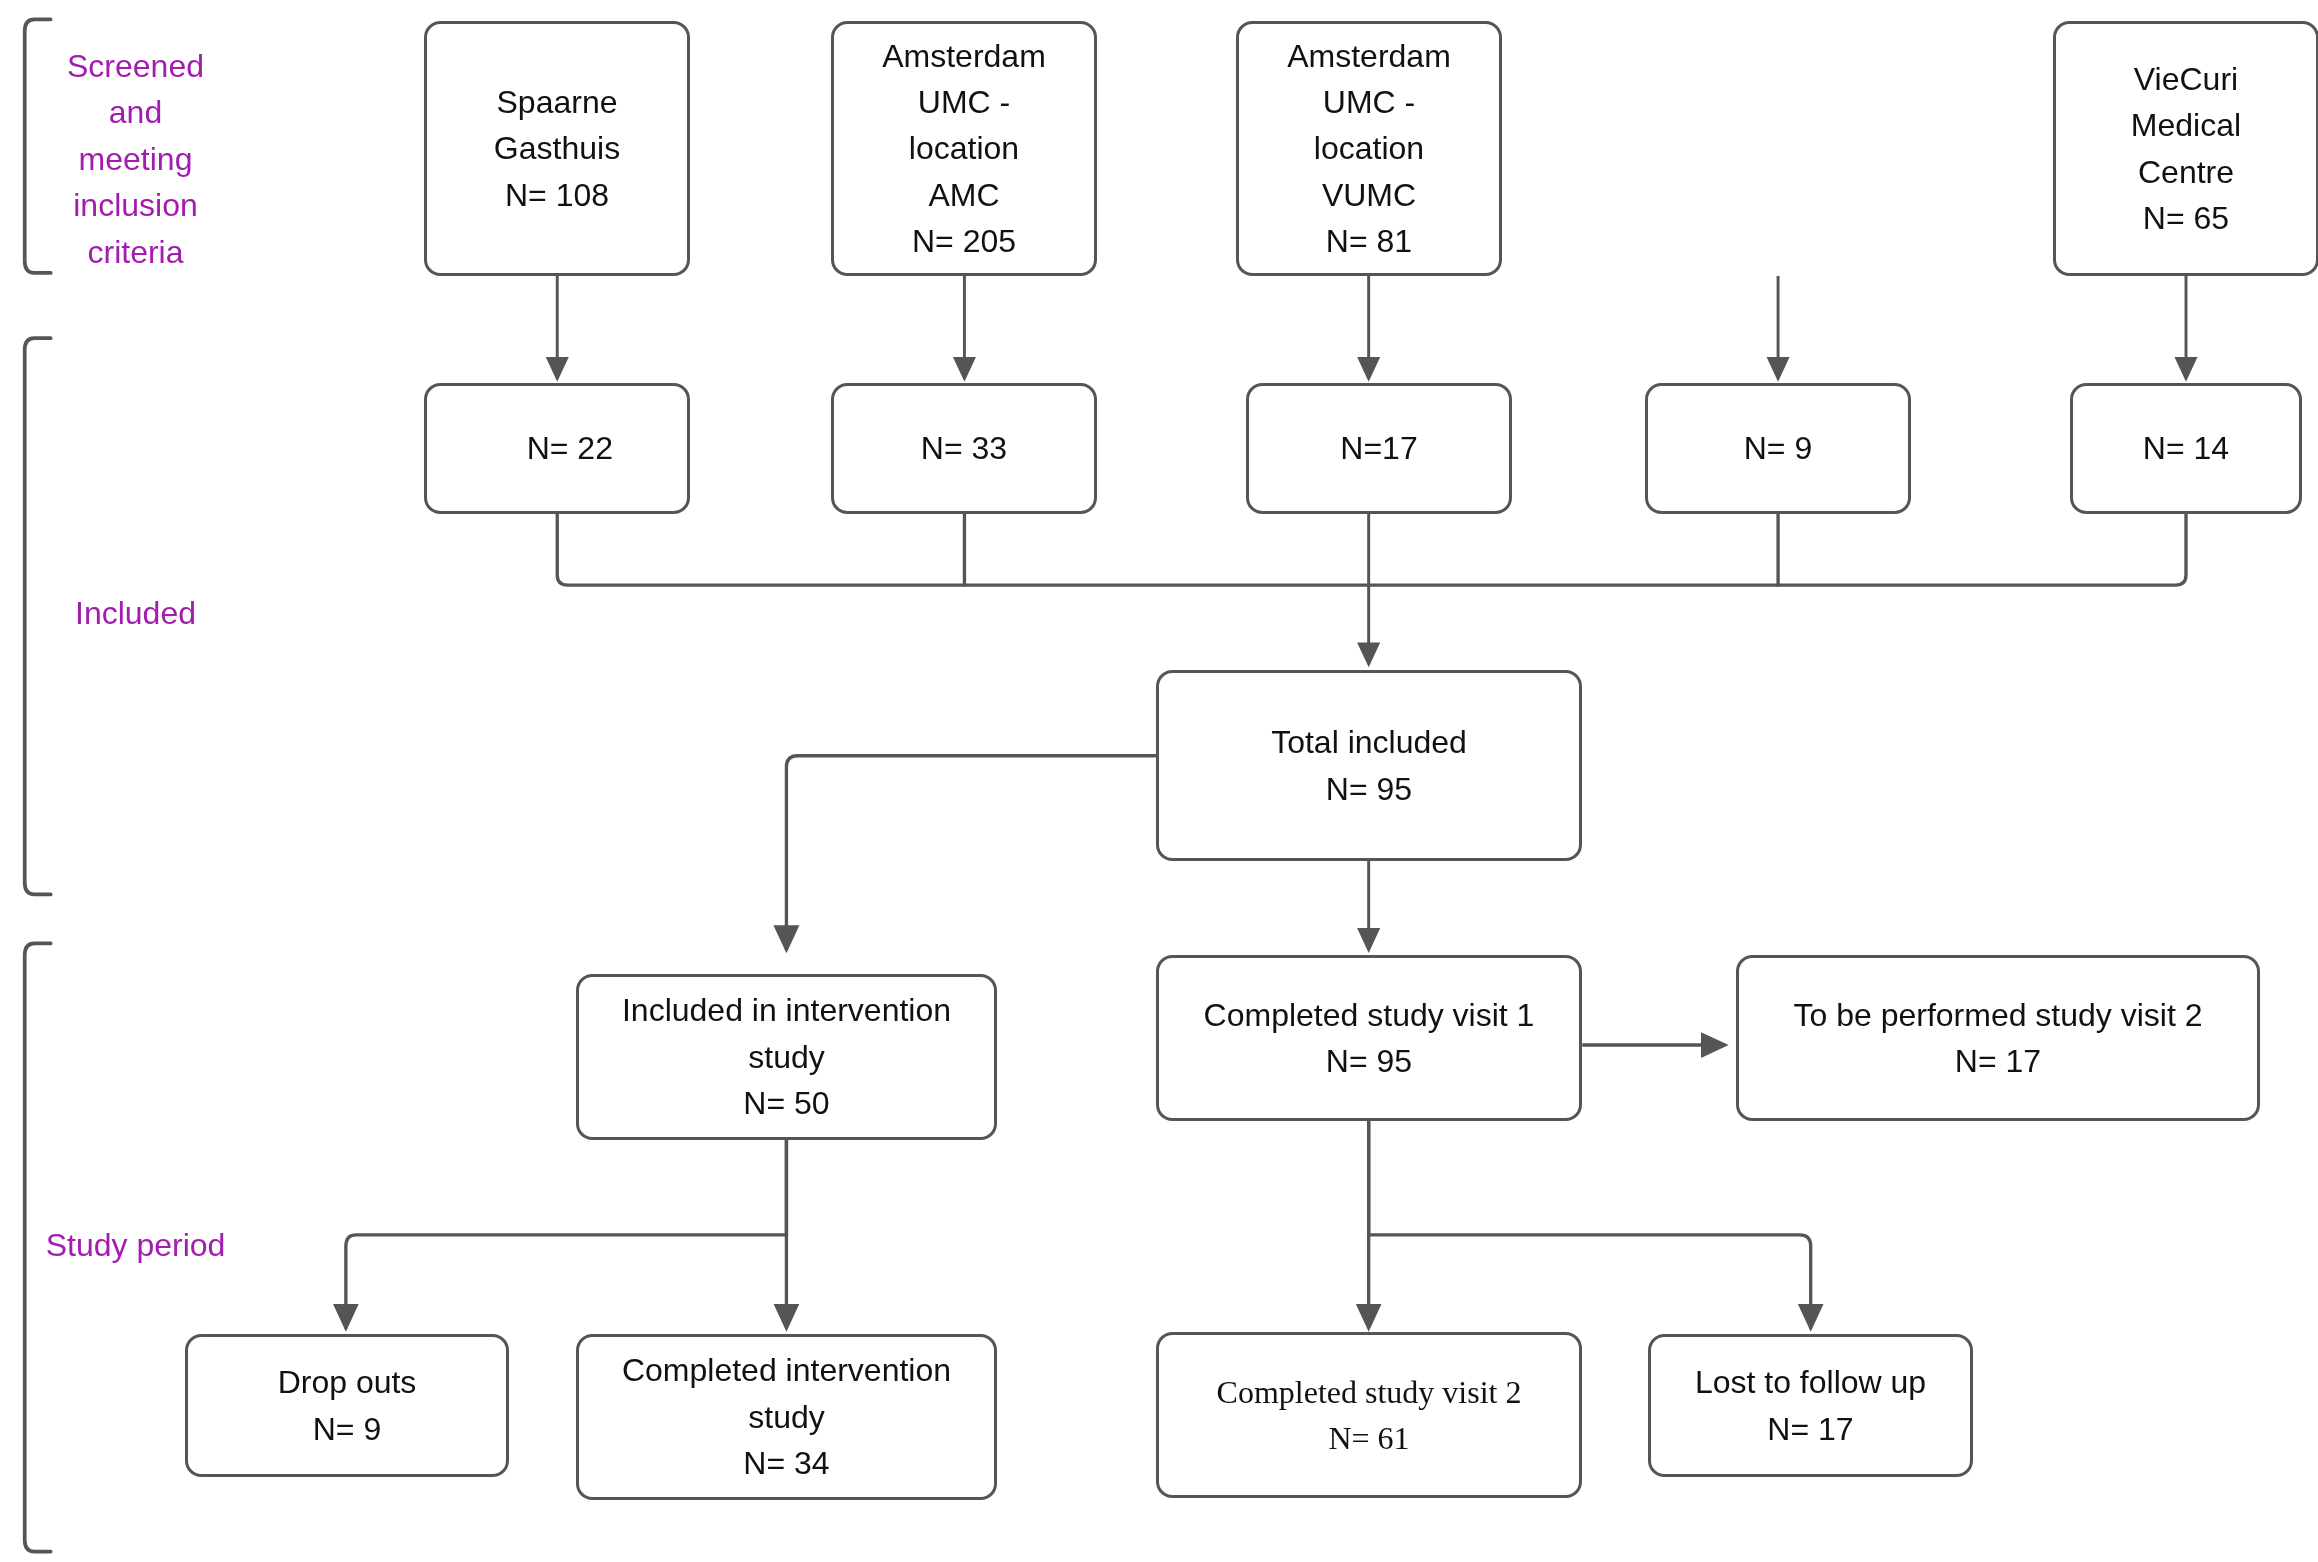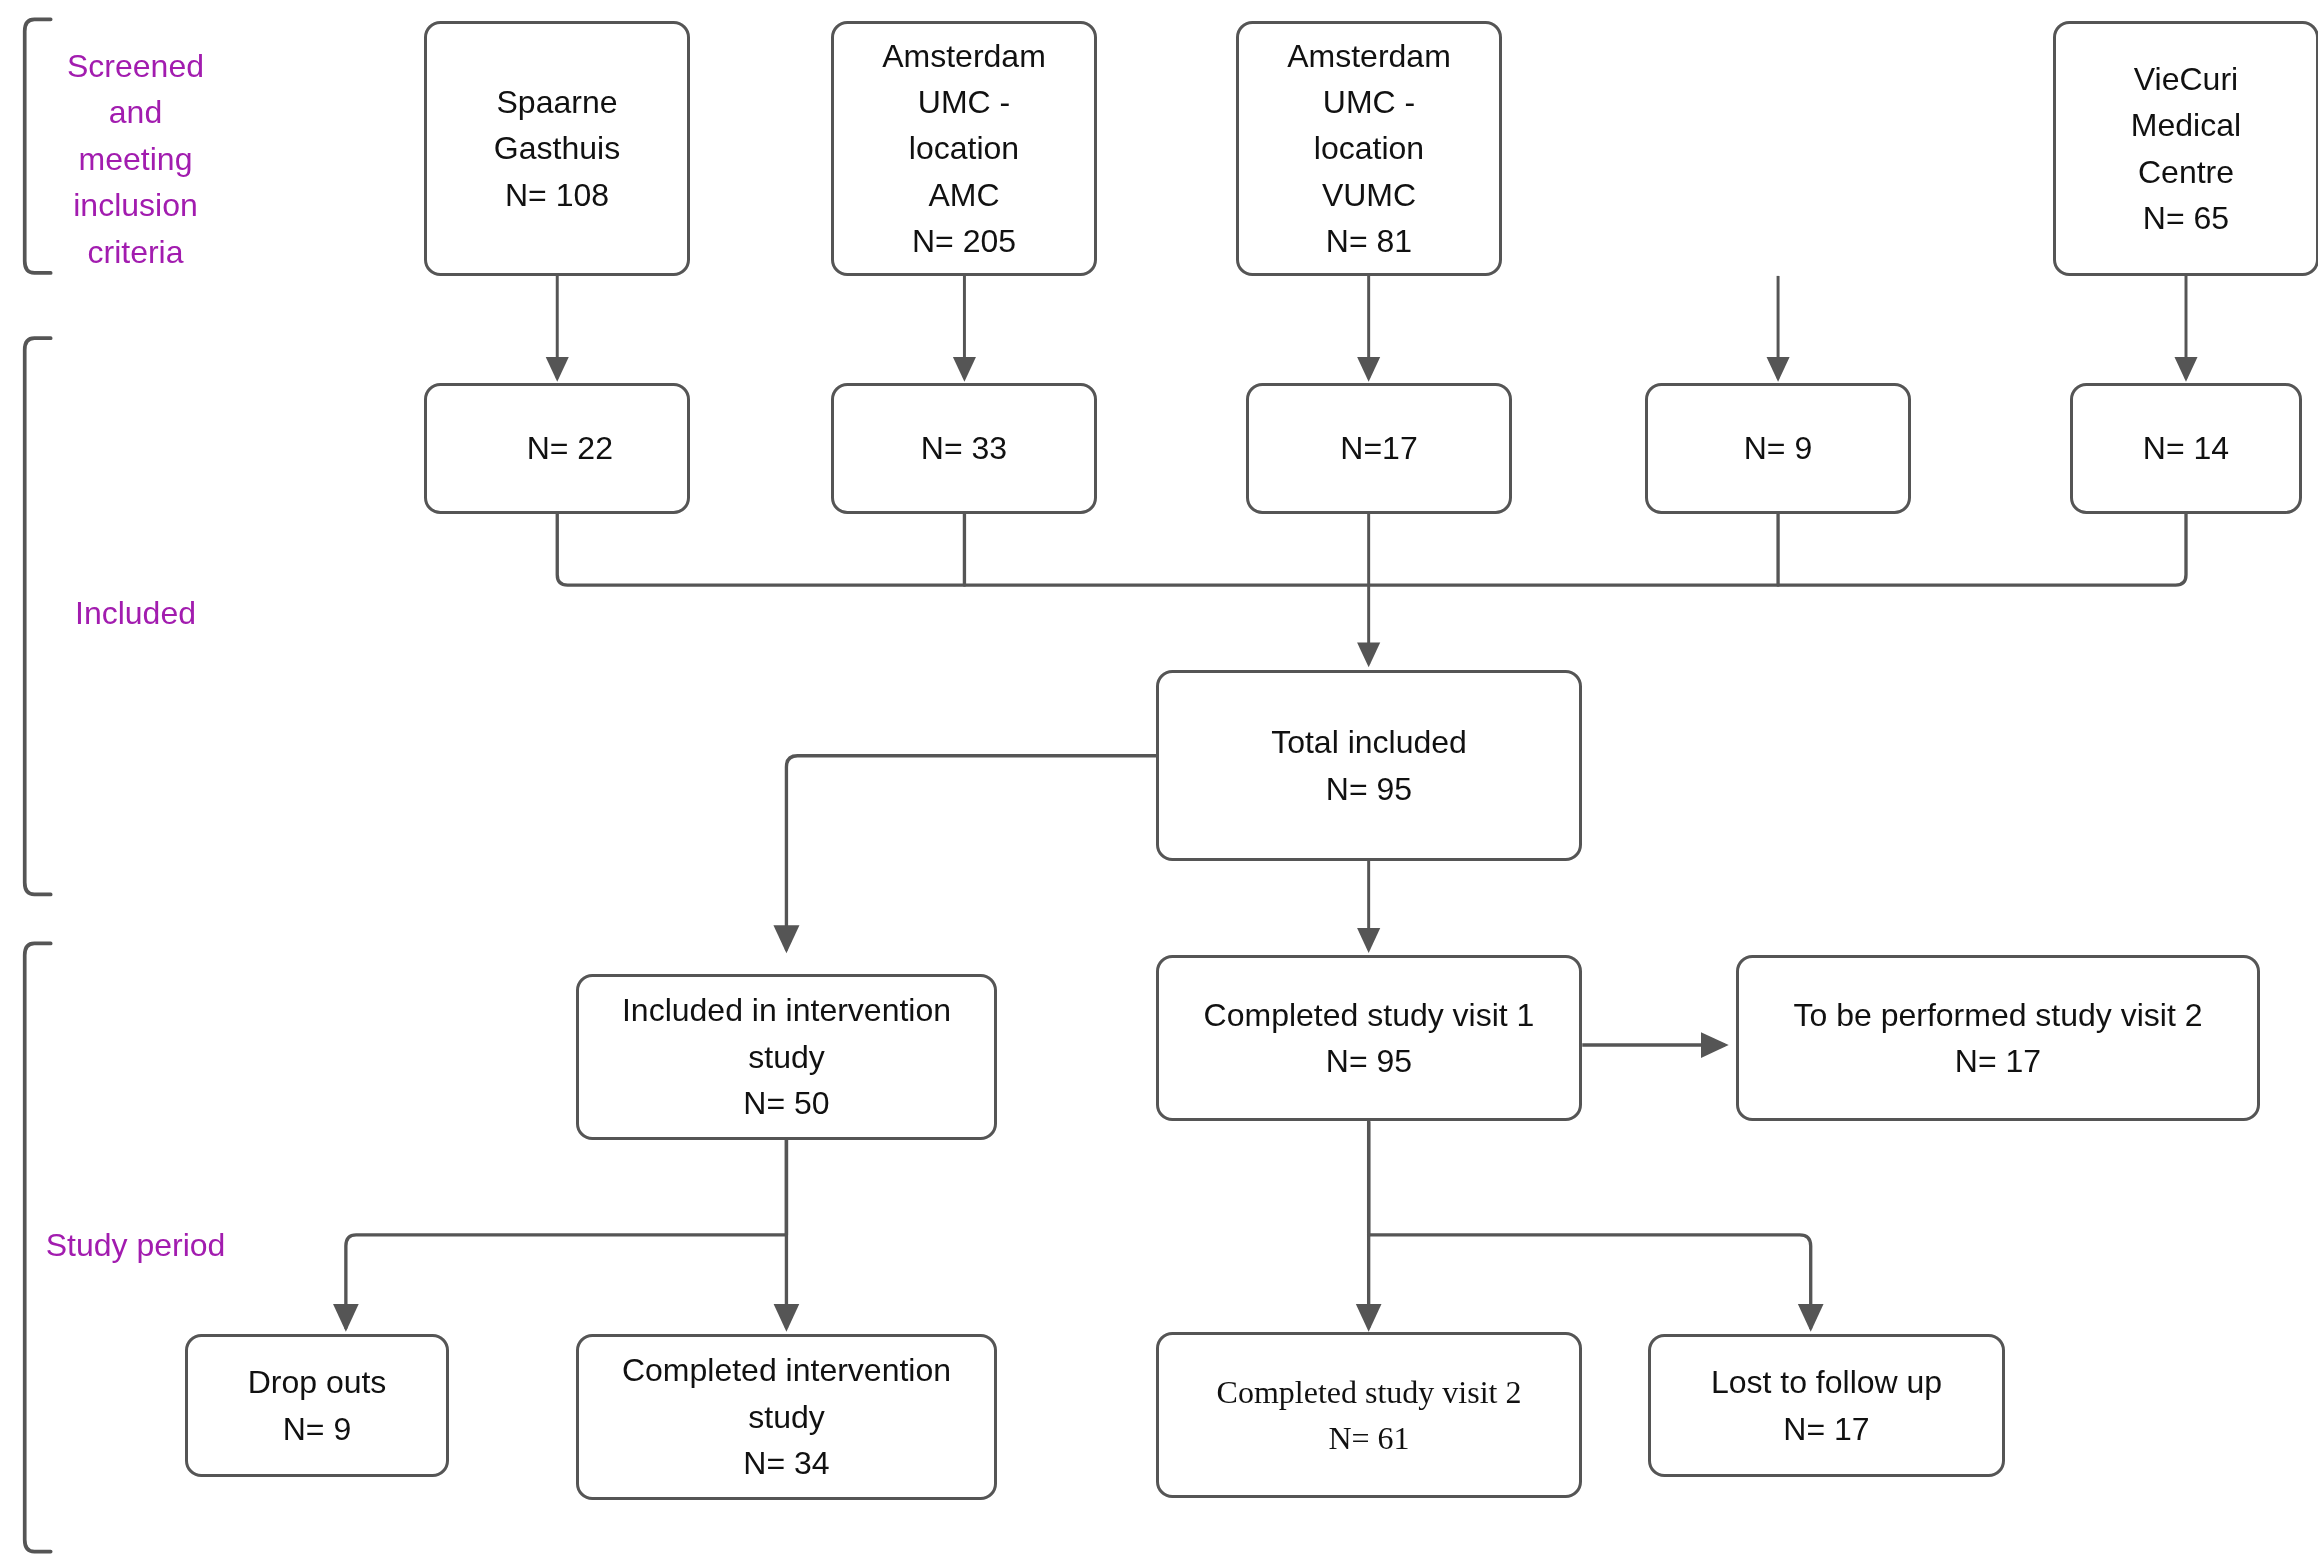--- a/index.html
+++ b/index.html
@@ -194,35 +194,35 @@
   <div class="node-box" style="left:1156px; top:955px; width:426px; height:166px;">
     <span class="node-text">Completed study visit 1
 N= 95</span>
   </div>
 
   <div class="node-box" style="left:1736px; top:955px; width:524px; height:166px;">
     <span class="node-text">To be performed study visit 2
 N= 17</span>
   </div>
 
-  <div class="node-box" style="left:185px; top:1334px; width:264px; height:143px;">
+  <div class="node-box" style="left:185px; top:1334px; width:324px; height:143px;">
     <span class="node-text">Drop outs
 N= 9</span>
   </div>
 
   <div class="node-box" style="left:576px; top:1334px; width:421px; height:166px;">
     <span class="node-text">Completed intervention
 study
 N= 34</span>
   </div>
 
   <div class="node-box" style="left:1156px; top:1332px; width:426px; height:166px;font-family:Liberation Serif, serif;">
     <span class="node-text">Completed study visit 2
 N= 61</span>
   </div>
 
-  <div class="node-box" style="left:1648px; top:1334px; width:357px; height:143px;">
+  <div class="node-box" style="left:1648px; top:1334px; width:325px; height:143px;">
     <span class="node-text">Lost to follow up
 N= 17</span>
   </div>
 
 </div>
 
 
 </body></html>

